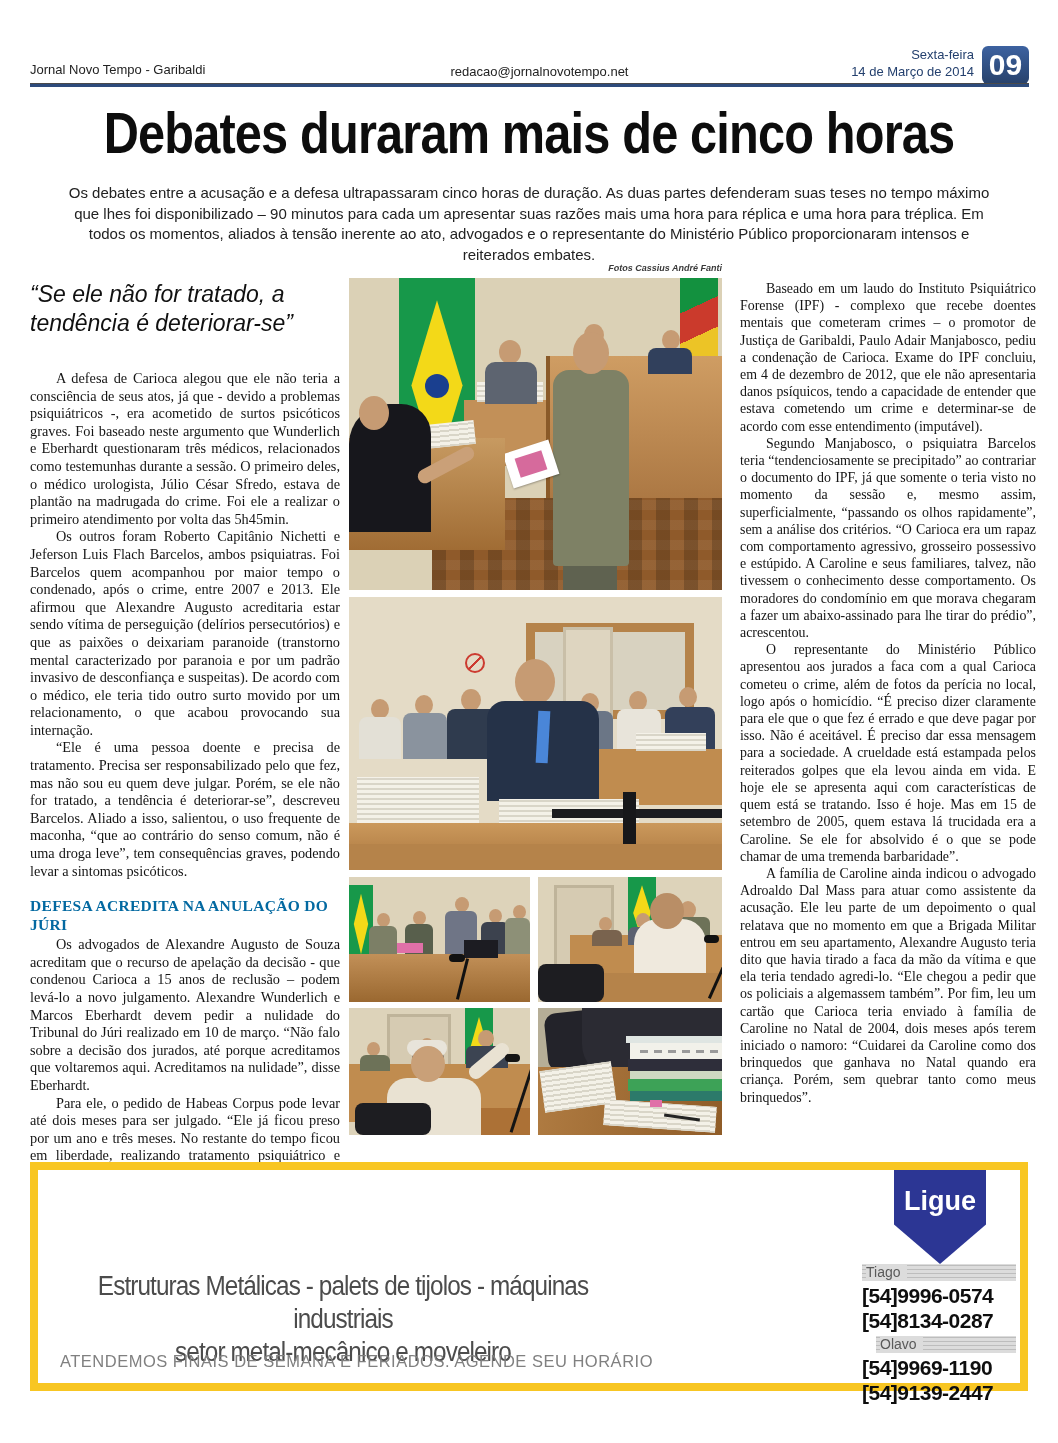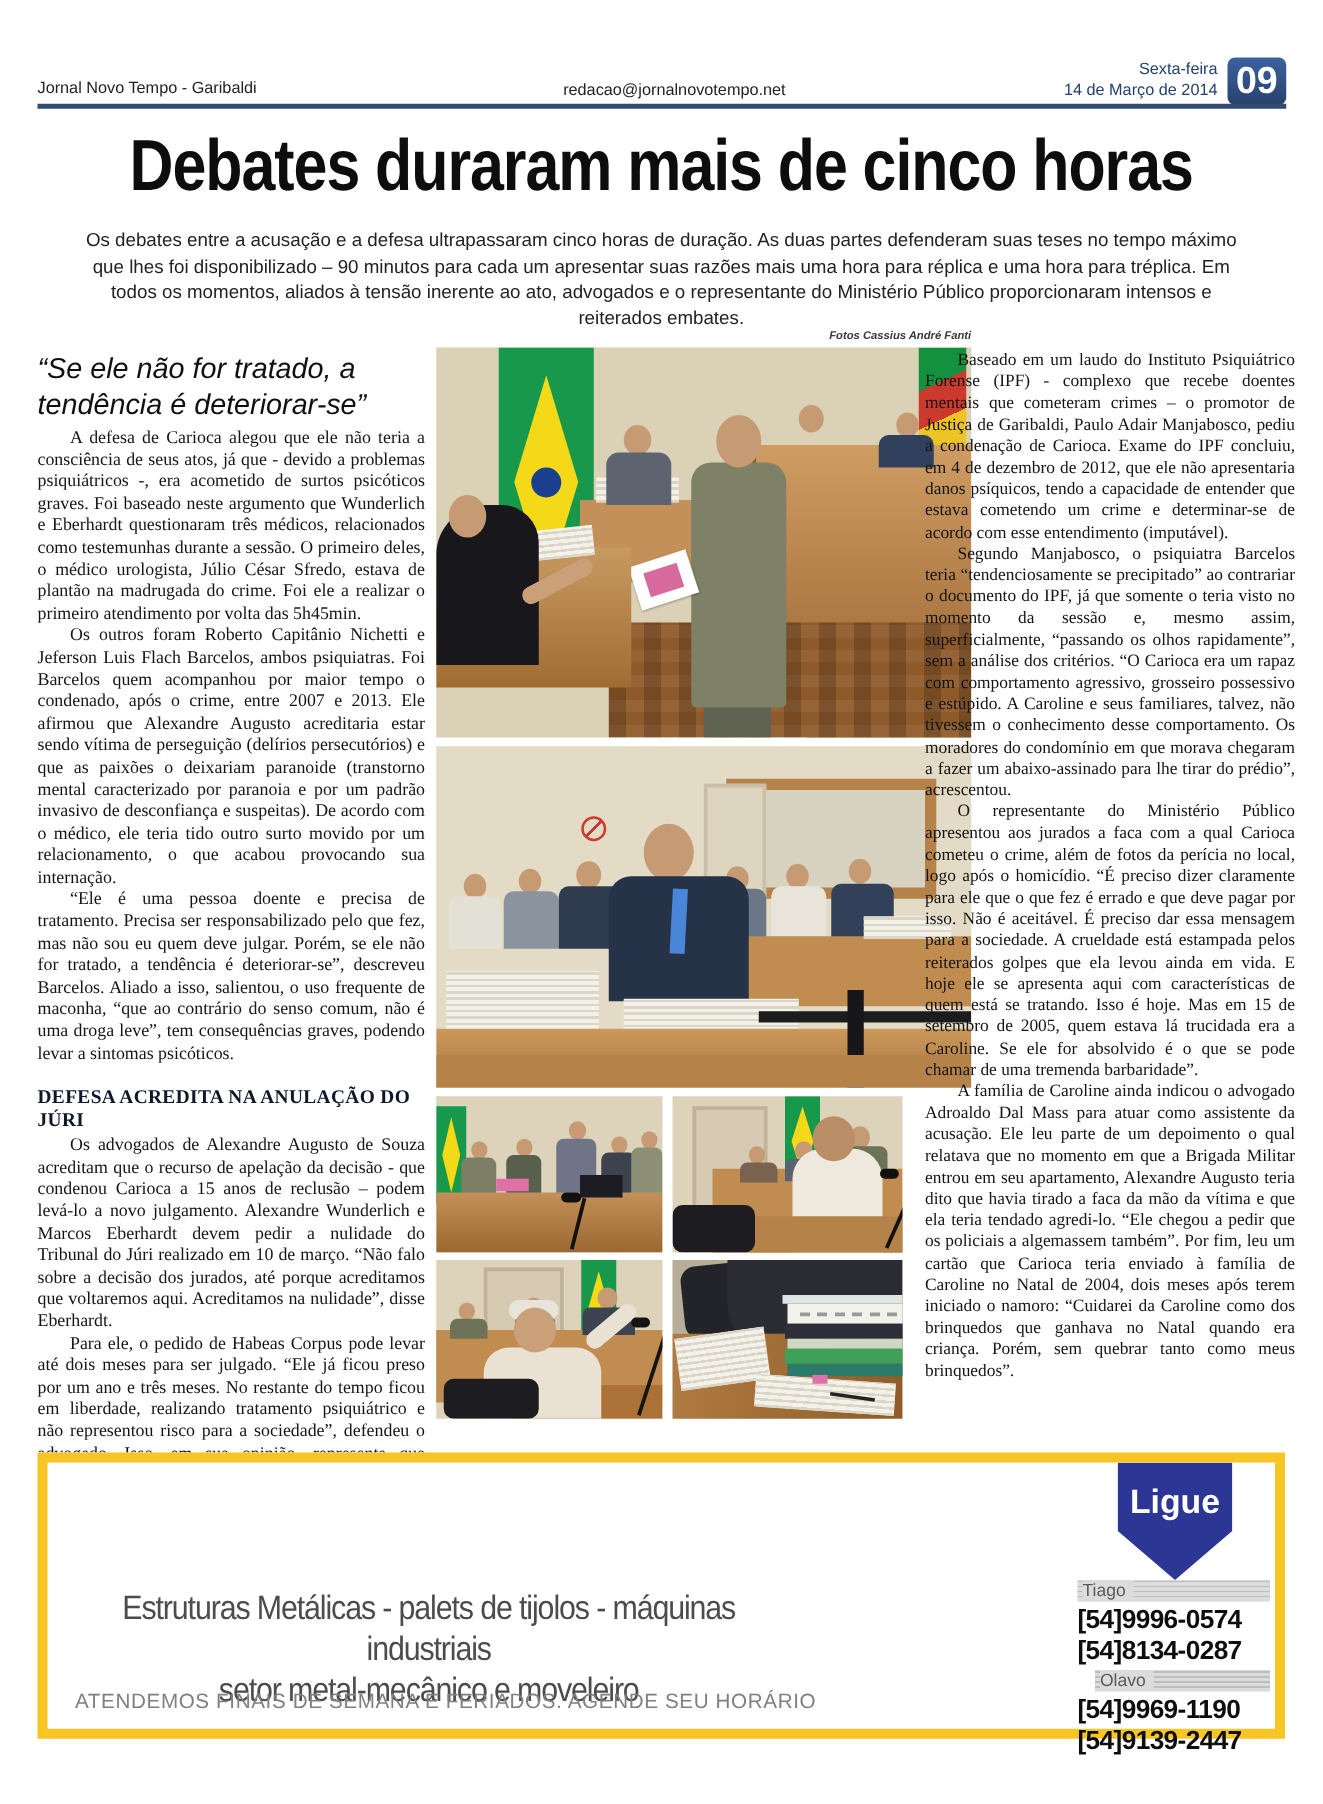--- a/index.html
+++ b/index.html
@@ -12,27 +12,27 @@
   .mast-right{position:absolute;right:84px;top:46px;text-align:right;font:13px/17px "Liberation Sans",sans-serif;color:#24406e;}
   .page-badge{position:absolute;left:982px;top:46px;width:47px;height:38px;background:linear-gradient(#3d62a0,#27416b);border-radius:6px;color:#fff;font:bold 30px/38px "Liberation Sans",sans-serif;text-align:center;}
   .mast-rule{position:absolute;left:30px;top:83px;width:999px;height:0;border-top:1px solid #4a4a4a;border-bottom:3px solid #2d4b7c;}
 
   .headline{position:absolute;left:0;top:100px;width:100%;text-align:center;font:bold 58px/66px "Liberation Sans",sans-serif;color:#0d0d0d;letter-spacing:-1px;transform:scaleX(.84);}
   .lead{position:absolute;left:64px;top:183px;width:930px;text-align:center;font:15px/20.5px "Liberation Sans",sans-serif;color:#222;}
 
   
   .col-left{position:absolute;left:30px;top:280px;width:310px;}
   .col-right{position:absolute;left:740px;top:280px;width:296px;}
-  .quote{font:italic 23px/29px "Liberation Sans",sans-serif;color:#101010;margin:0 0 4px 0;}
+  .quote{font:italic 23px/29px "Liberation Sans",sans-serif;color:#101010;margin:0 0 32px 0;}
   .para{font:14.3px/17.6px "Liberation Serif",serif;text-align:justify;text-indent:26px;color:#141414;margin:0;}
   .col-right .para{font-size:13.9px;line-height:17.2px;}
-  .subhead{font:bold 15.5px/19px "Liberation Serif",serif;color:#0f172a;margin:16px 0 2px 0;letter-spacing:.3px;}
-
-  
-  .col-center{position:absolute;left:349px;top:263px;width:428px;}
+  .subhead{font:bold 15.5px/19px "Liberation Serif",serif;color:#0369a1;margin:16px 0 2px 0;letter-spacing:.3px;}
+
+  
+  .col-center{position:absolute;left:349px;top:263px;width:373px;}
   .credit{text-align:right;font:italic bold 9px "Liberation Sans",sans-serif;color:#3a3a3a;margin-bottom:5px;}
   .photo{position:relative;overflow:hidden;background:#dbd1b6;}
   .ph1{height:312px;}
   .ph2{height:273px;margin-top:7px;background:#e4dbc6;}
   .pgrid{margin-top:7px;display:grid;grid-template-columns:181px 184px;gap:6px 8px;}
   .ph3,.ph4{height:125px;background:#ddd3ba;}
   .ph5,.ph6{height:127px;background:#ddd3ba;}
   .head{border-radius:50%;background:#c69b73;}
   .diamond{position:absolute;inset:6px;background:#f3d918;clip-path:polygon(50% 8%,90% 50%,50% 92%,10% 50%);}
   .globe{position:absolute;width:24px;height:24px;border-radius:50%;background:#1a3f8f;left:50%;top:50%;transform:translate(-50%,-50%);}

